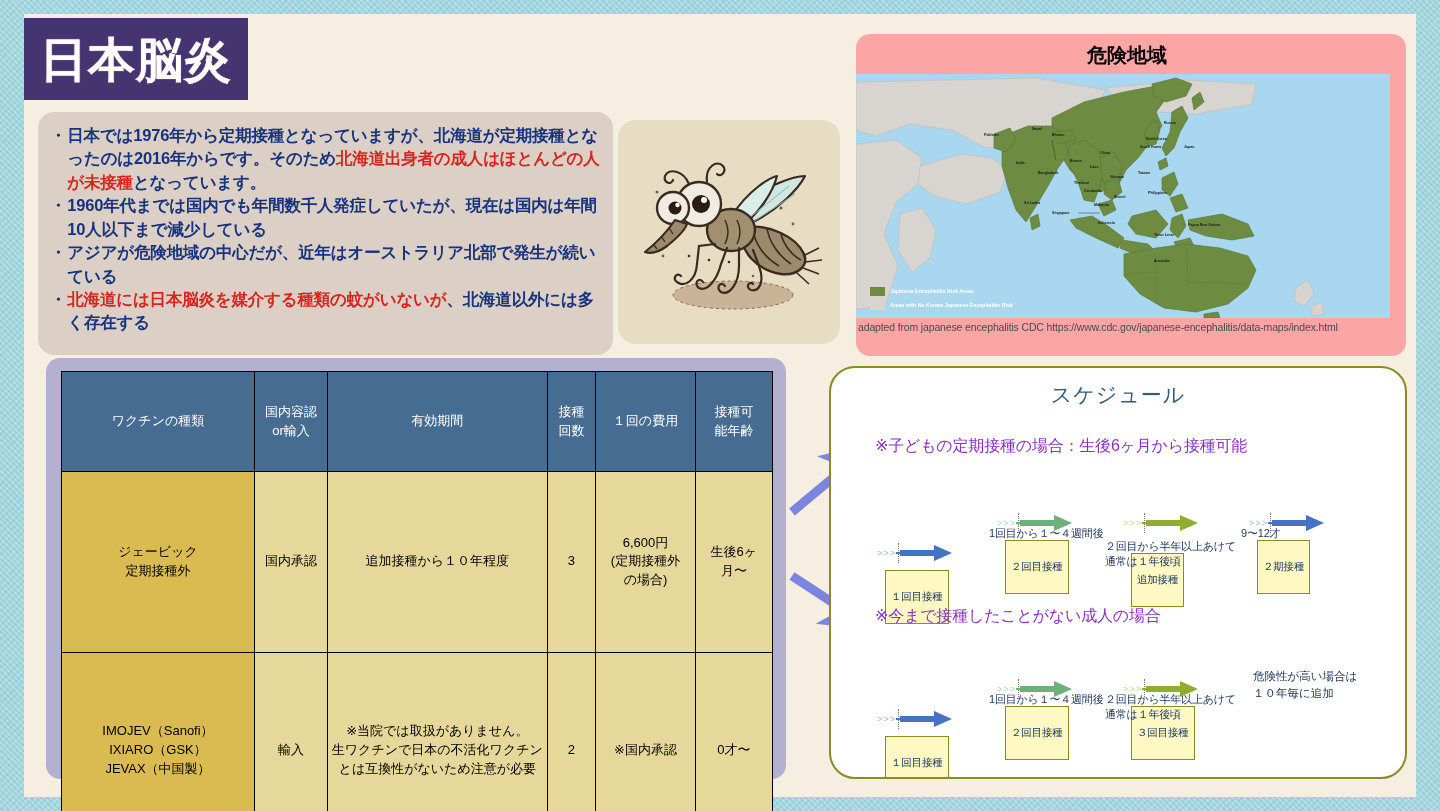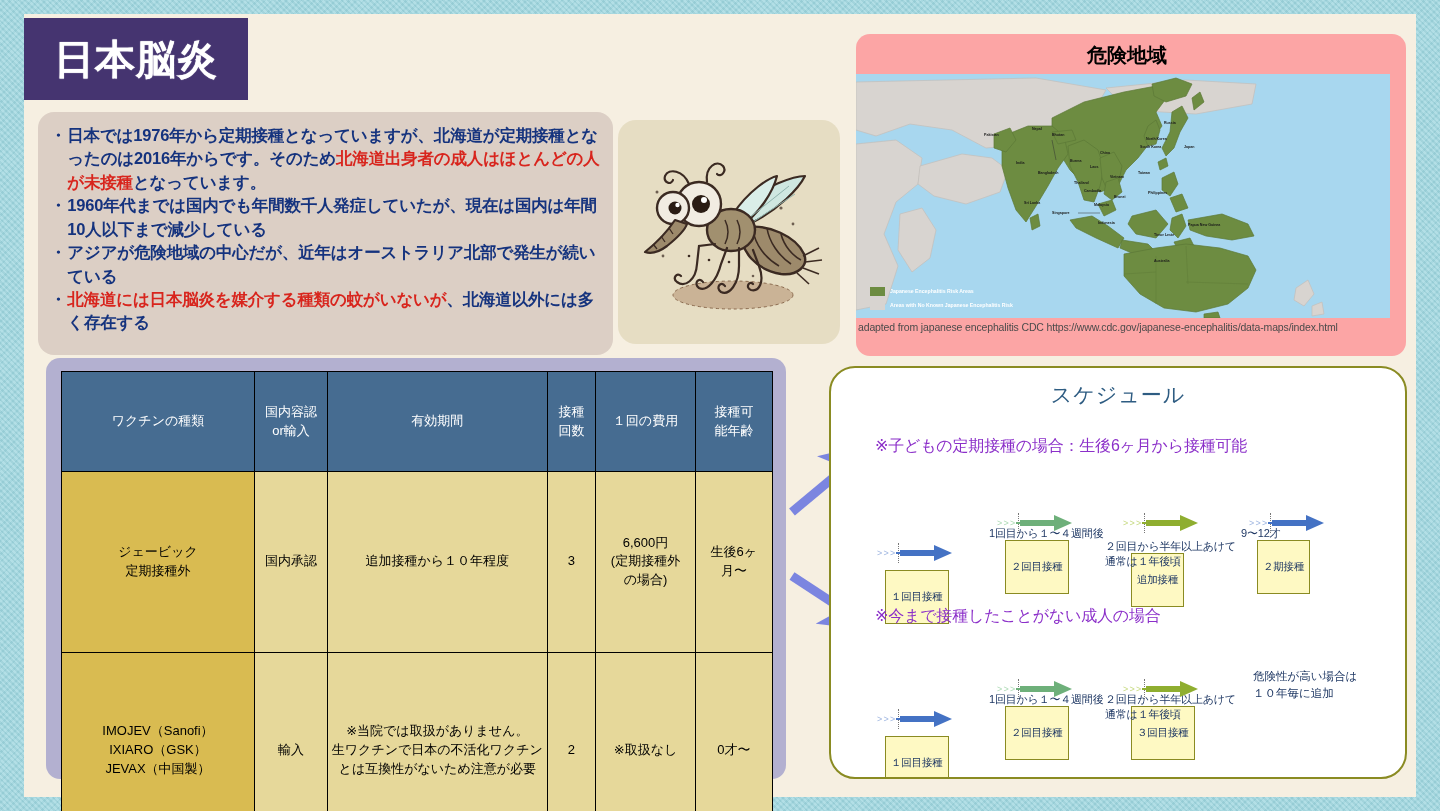--- a/index.html
+++ b/index.html
@@ -36,21 +36,21 @@
     top: 4px;
     width: 224px;
     height: 82px;
     background: #453470;
     display: flex;
     align-items: center;
     justify-content: center;
   }
   #title-banner .title-text {
     color: #ffffff;
-    font-size: 40px;
+    font-size: 47px;
     font-weight: bold;
     letter-spacing: 1px;
     line-height: 1;
     text-shadow: 0 0 1px #ffffff;
   }
 
   
   #bullets-panel {
     position: absolute;
     left: 14px;
@@ -573,21 +573,21 @@
             </td>
             <td class="left-align">
               <span class="cell-line">※当院では取扱がありません。</span>
               <span class="cell-line">生ワクチンで日本の不活化ワクチン</span>
               <span class="cell-line">とは互換性がないため注意が必要</span>
             </td>
             <td>
               <span class="cell-line">2</span>
             </td>
             <td>
-              <span class="cell-line">※取扱なし</span>
+              <span class="cell-line">※国内承認</span>
             </td>
             <td>
               <span class="cell-line">0才〜</span>
             </td>
           </tr>
         </tbody>
     </table>
   </div>
 
   <svg class="pointer-arrow" style="left:762px; top:436px;" width="80" height="70" viewBox="0 0 80 70">

